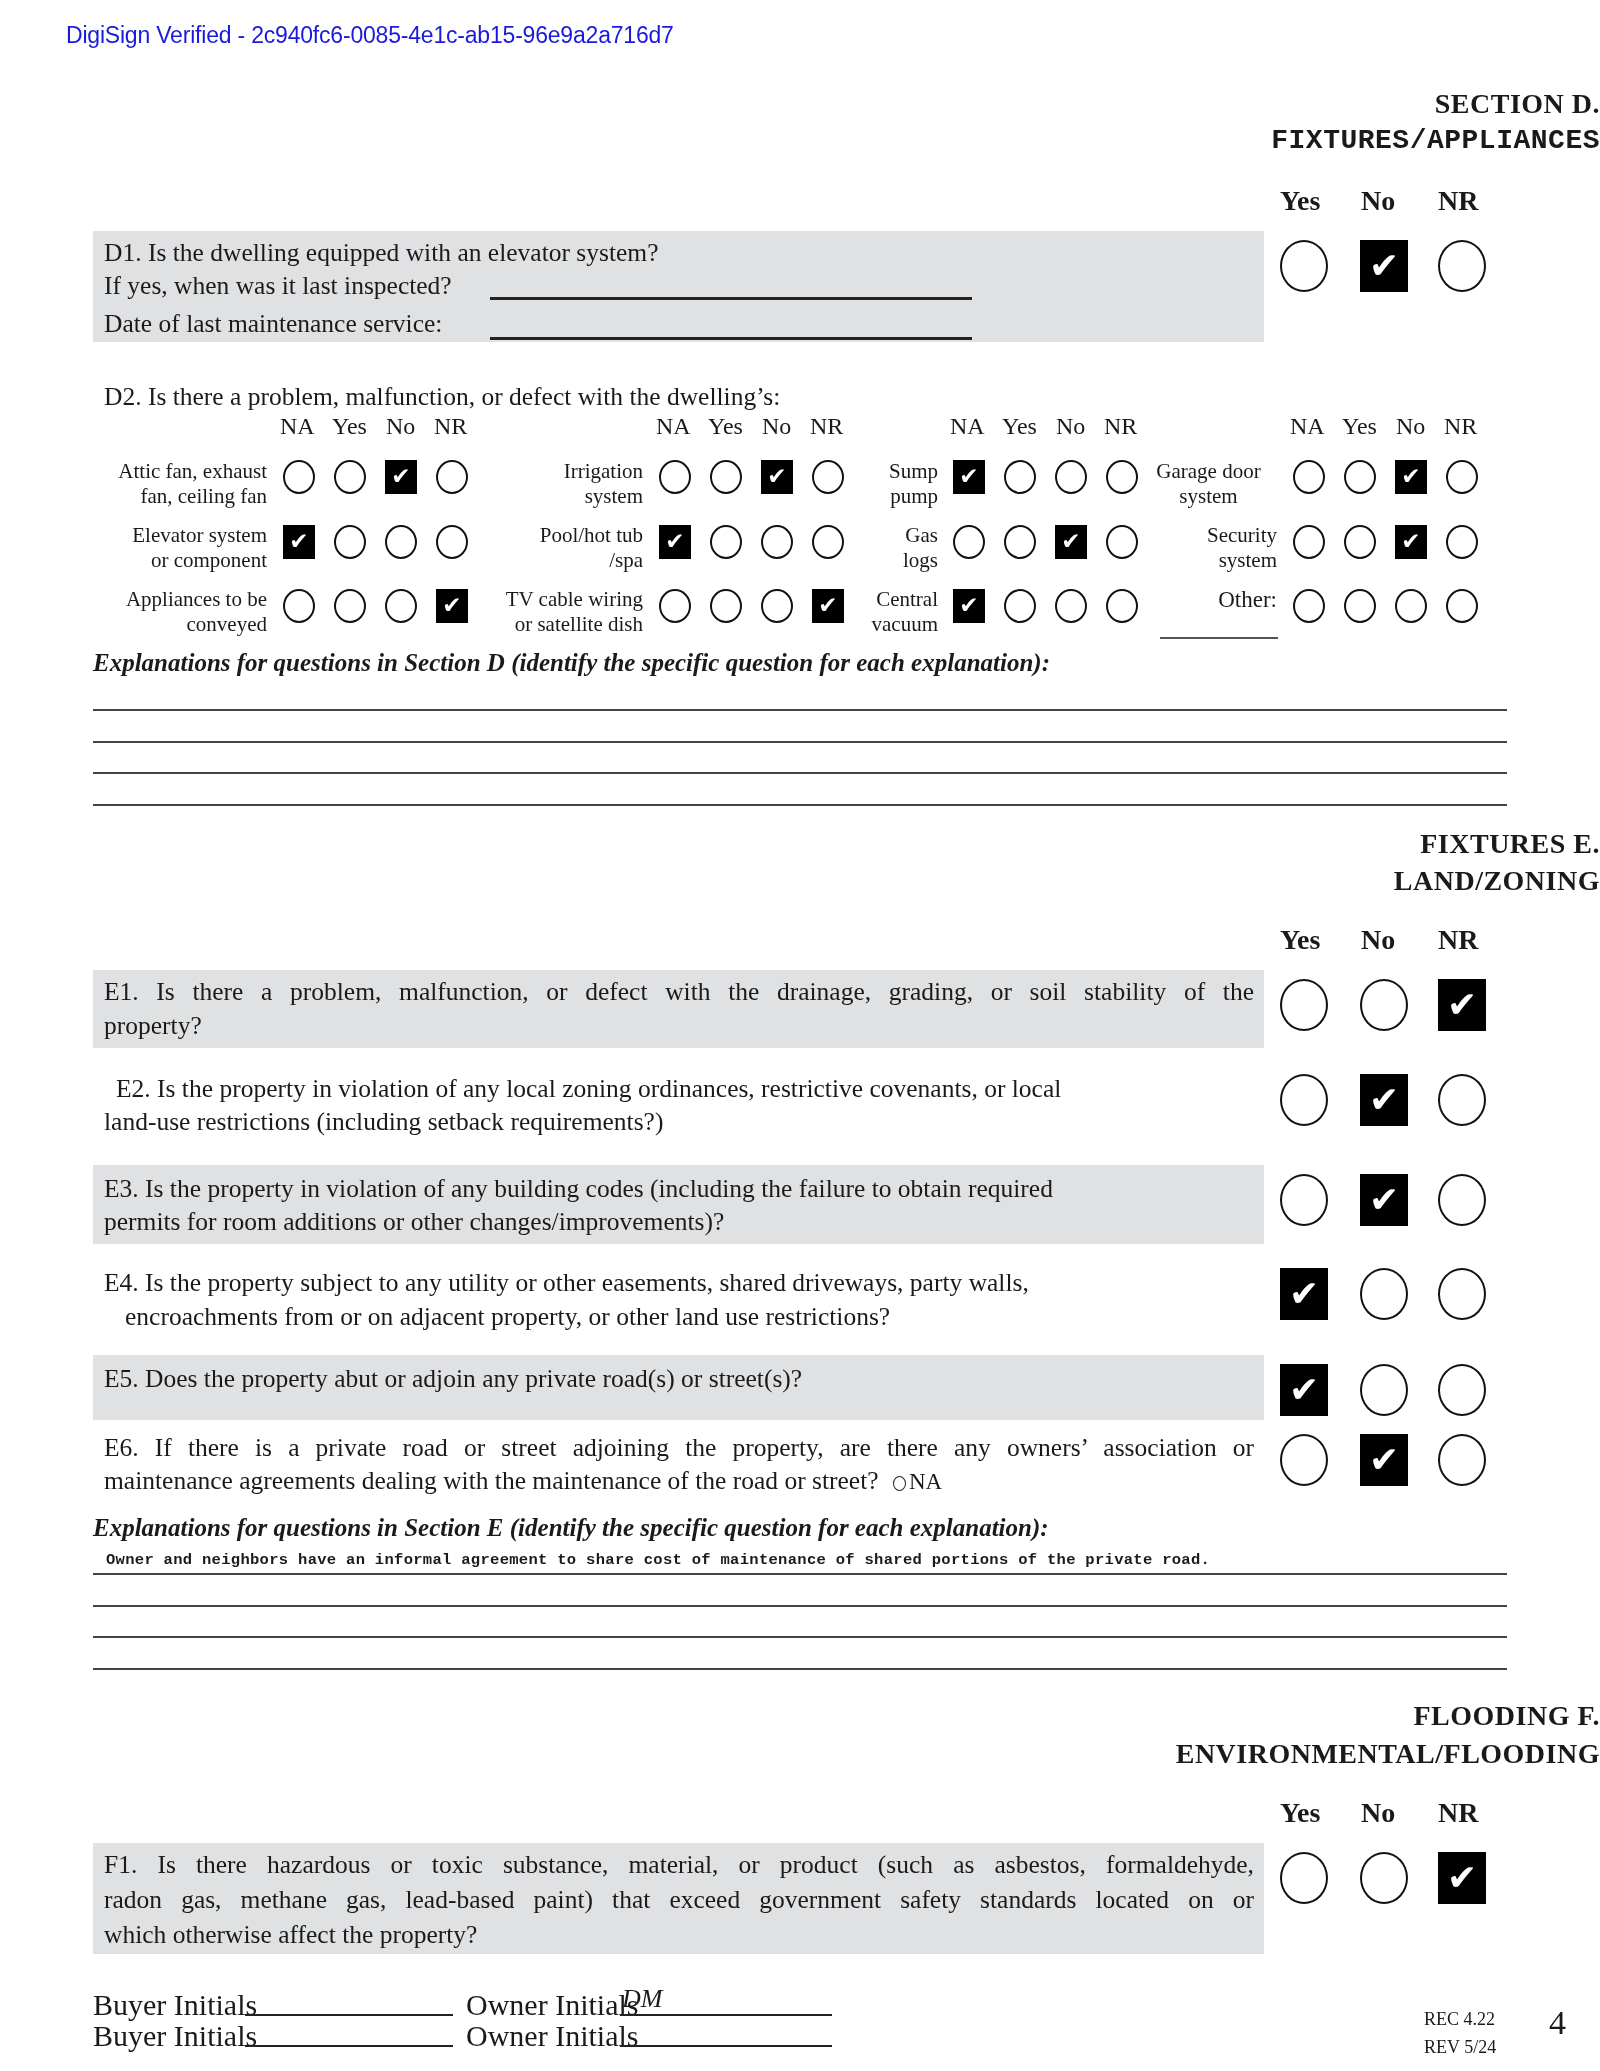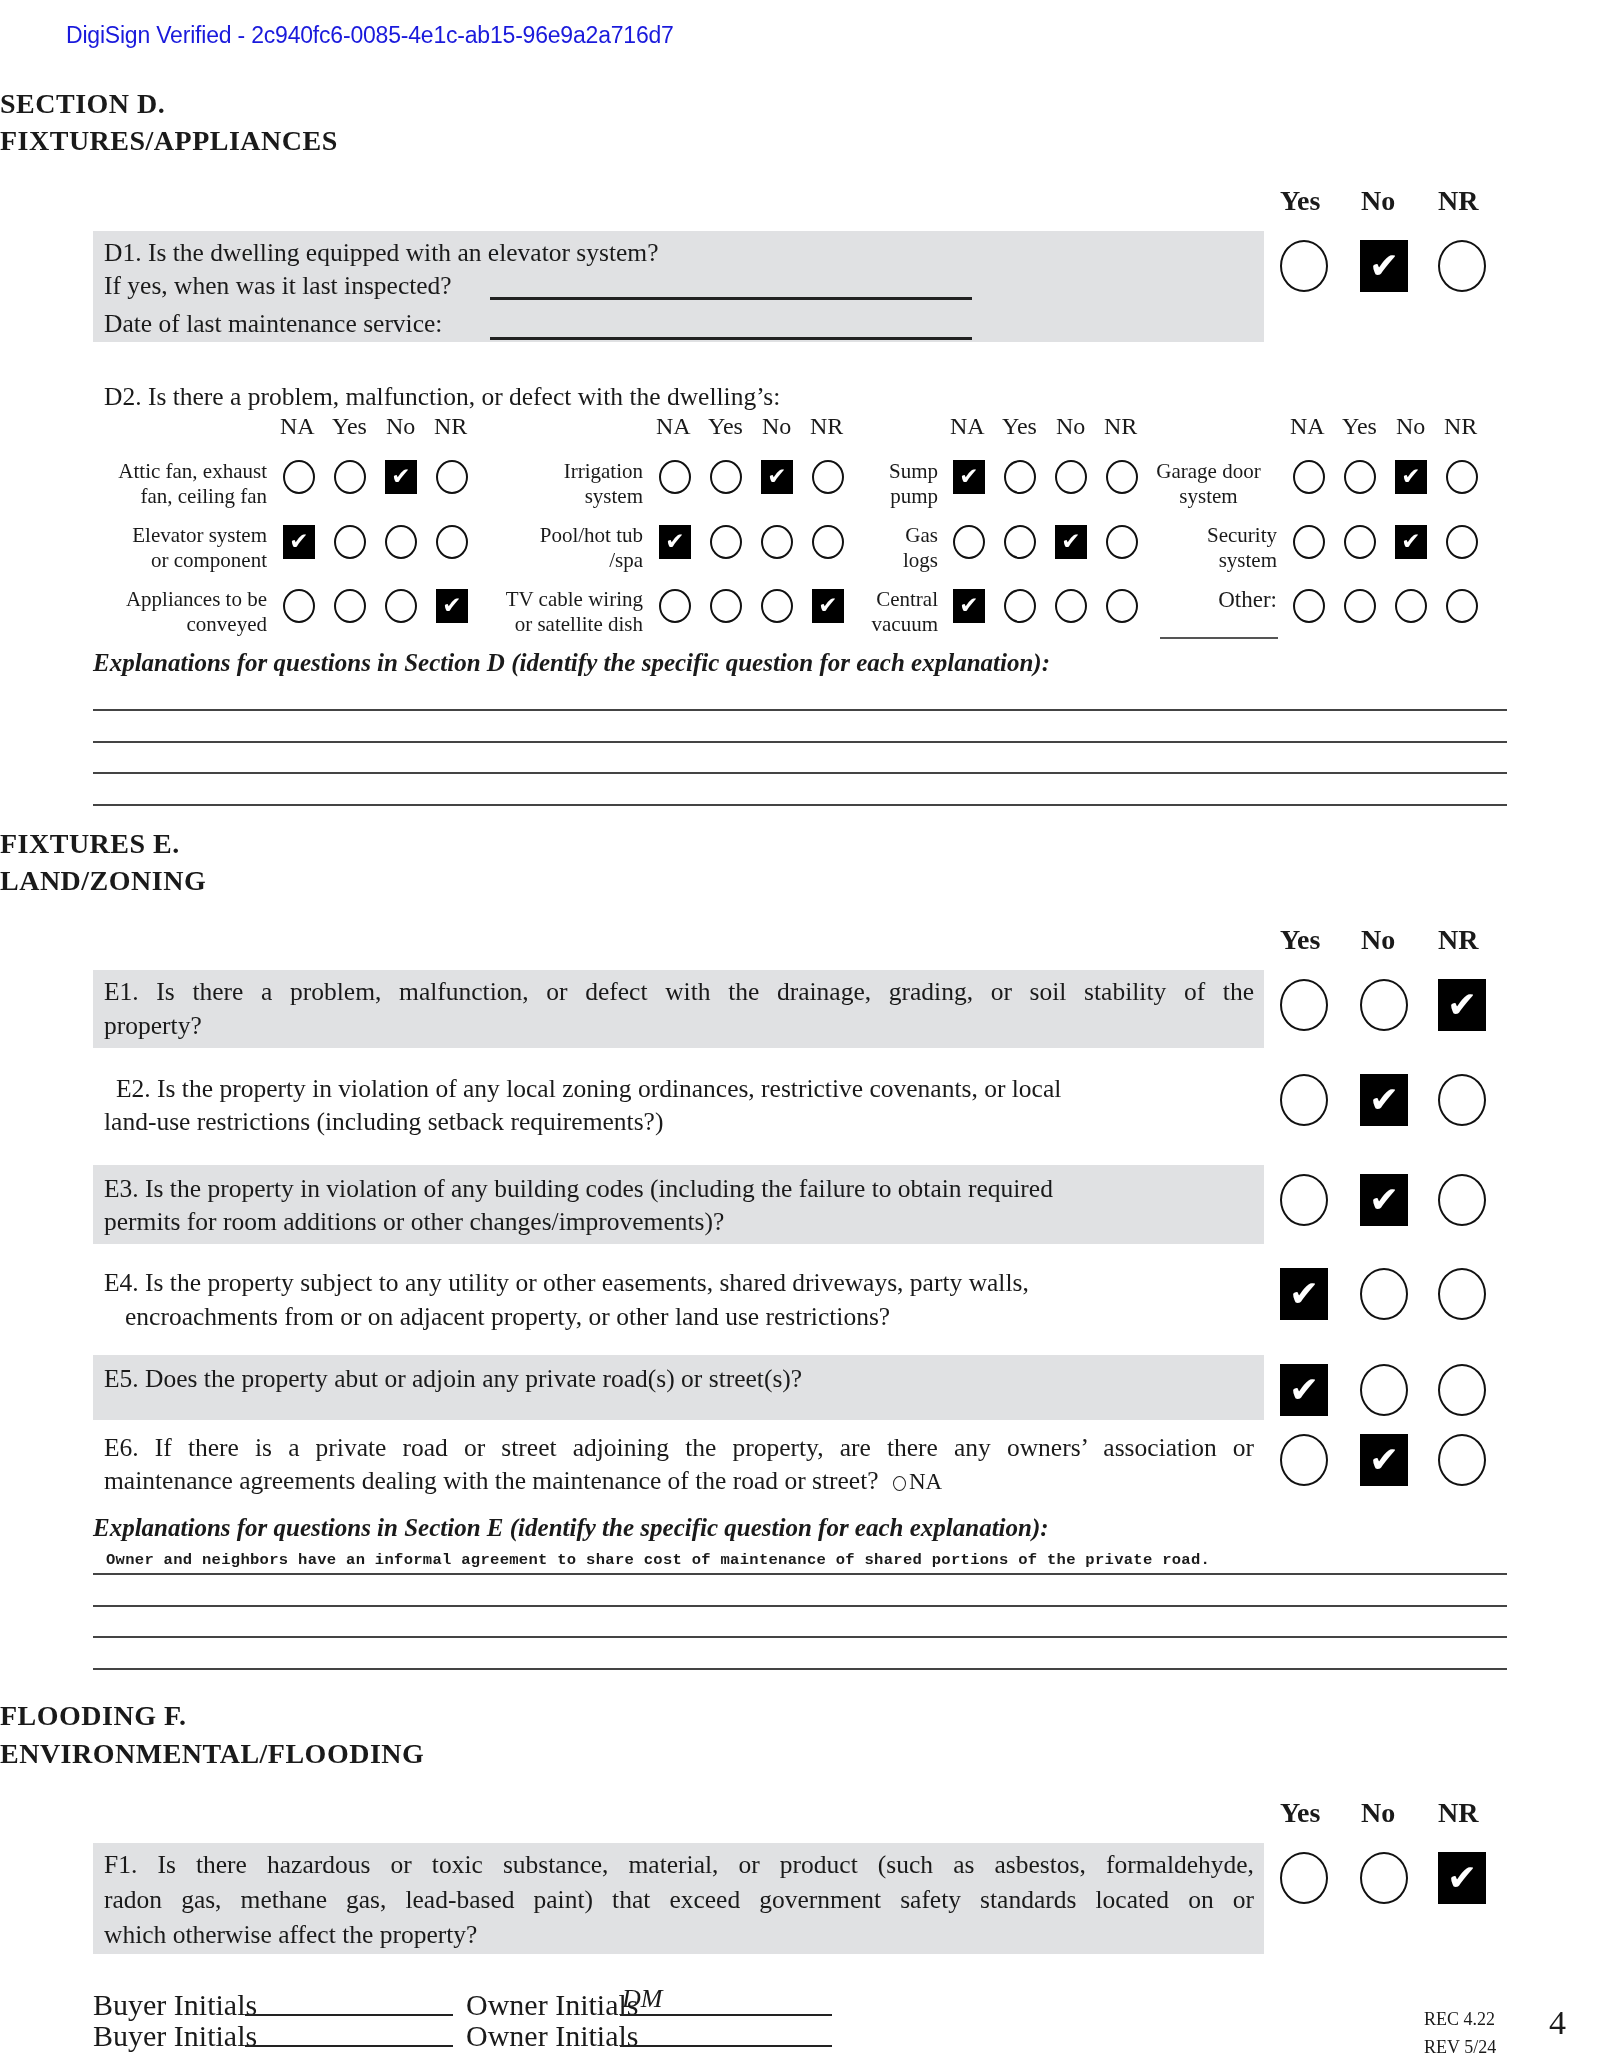--- a/index.html
+++ b/index.html
@@ -1,21 +1,21 @@
 <!DOCTYPE html>
 <html><head>
 <meta charset="utf-8">
 <style>
   html, body { margin:0; padding:0; background:#ffffff; }
   body { width:1600px; height:2071px; position:relative; overflow:hidden;
          font-family:"Liberation Serif","DejaVu Serif",serif; color:#1a1a1a; }
   .abs { position:absolute; }
   .digisign { left:66px; top:22px; font-family:"Liberation Sans","DejaVu Sans",sans-serif;
               font-size:23px; color:#1a1adc; letter-spacing:-0.2px; }
-  .sec-title { left:0; width:1600px; text-align:left; font-weight:bold; font-size:28px; letter-spacing:0.5px; }
+  .sec-title { left:0; width:1600px; text-align:right; font-weight:bold; font-size:28px; letter-spacing:0.5px; }
   .colhdr { font-weight:bold; font-size:28px; }
   .gray { background:#e0e1e3; }
   .q { font-size:25.5px; line-height:33px; }
   .circle { position:absolute; border:2.2px solid #111; border-radius:50%; box-sizing:border-box; background:#fff; }
   .big { width:48px; height:52px; }
   .sm { width:32px; height:34px; }
   .checked { border-radius:0; background:#000; border:none; }
   .checked::after { content:"\2714"; position:absolute; left:0; right:0; top:50%; transform:translateY(-52%);
                     text-align:center; color:#fff; font-family:"DejaVu Sans",sans-serif; }
   .big.checked::after { font-size:36px; }
@@ -32,21 +32,21 @@
   .na-small { font-size:23px; }
   .na-circle { display:inline-block; width:13px; height:15px; border:1.5px solid #222; border-radius:50%; vertical-align:middle; margin-right:3px; box-sizing:border-box; }
   .sig { font-family:"Liberation Serif","DejaVu Serif",serif; font-style:italic; font-size:26px; }
 </style>
 </head>
 <body>
 
 <div class="abs digisign">DigiSign Verified - 2c940fc6-0085-4e1c-ab15-96e9a2a716d7</div>
 
 <div class="abs sec-title" style="top:88px;">SECTION D.</div>
-<div class="abs sec-title" style="top:125px;">FIXTURES/APPLIANCES</div>
+<div class="abs sec-title" style="top:125px;font-family:Liberation Mono, monospace;">FIXTURES/APPLIANCES</div>
 
 <div class="abs colhdr" style="left:1280px; top:185px;">Yes</div>
 <div class="abs colhdr" style="left:1361px; top:185px;">No</div>
 <div class="abs colhdr" style="left:1438px; top:185px;">NR</div>
 
 <div class="abs gray" style="left:93px; top:231px; width:1171px; height:111px;"></div>
 <div class="abs q" style="left:104px; top:236px;">D1. Is the dwelling equipped with an elevator system?</div>
 <div class="abs q" style="left:104px; top:269px;">If yes, when was it last inspected?</div>
 <div class="ul" style="left:490px; top:297px; width:482px;"></div>
 <div class="abs q" style="left:104px; top:307px;">Date of last maintenance service:</div>

